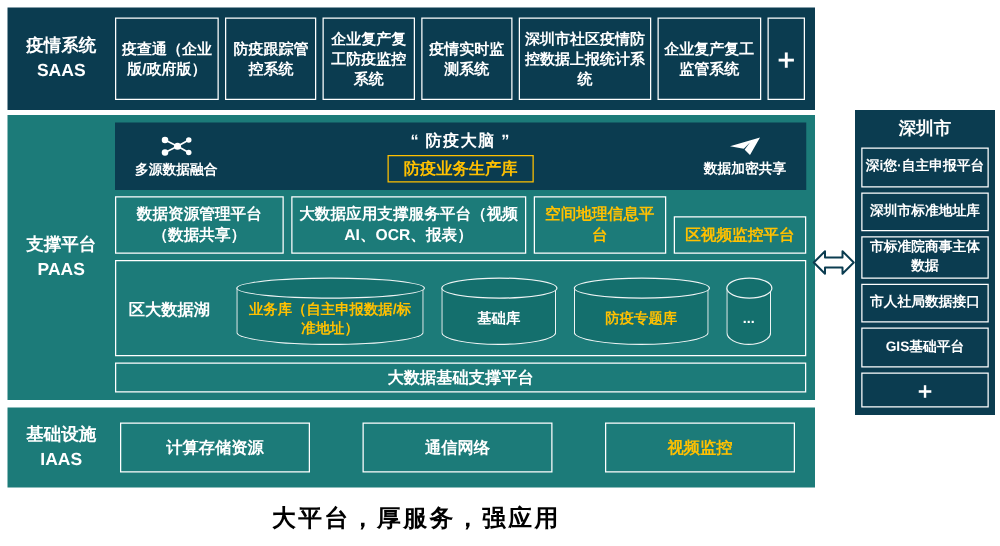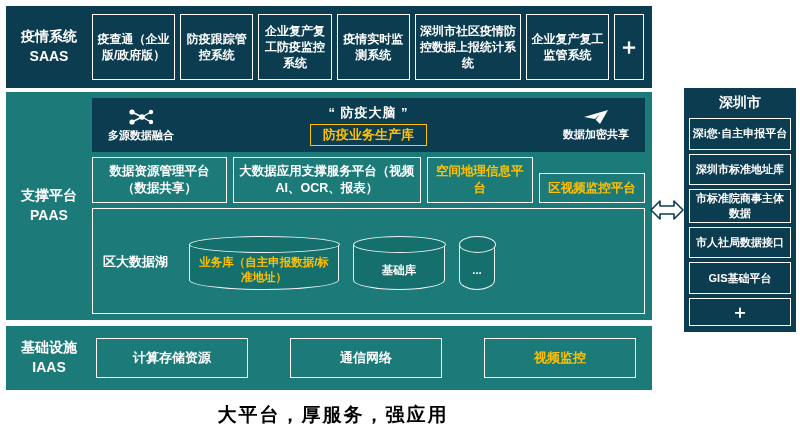--- a/index.html
+++ b/index.html
@@ -147,25 +147,29 @@
       </div>
 
       <div class="lake-box">
         <div class="lake-label">区大数据湖</div>
         <div class="cyl c1">
           <span class="accent">业务库（自主申报数据/标准地址）</span>
         </div>
         <div class="cyl c2">
           <span>基础库</span>
         </div>
+        <div class="cyl c3">
+          <span class="accent">防疫专题库</span>
+        </div>
         <div class="cyl c4">
           <span>...</span>
         </div>
       </div>
 
+      <div class="base-bar">大数据基础支撑平台</div>
     </div>
   </div>
 
   <div class="band band-iaas">
     <div class="band-label">
       <span>基础设施</span>
       <span>IAAS</span>
     </div>
     <div class="iaas-boxes">
       <div class="wbox ibox">计算存储资源</div>

